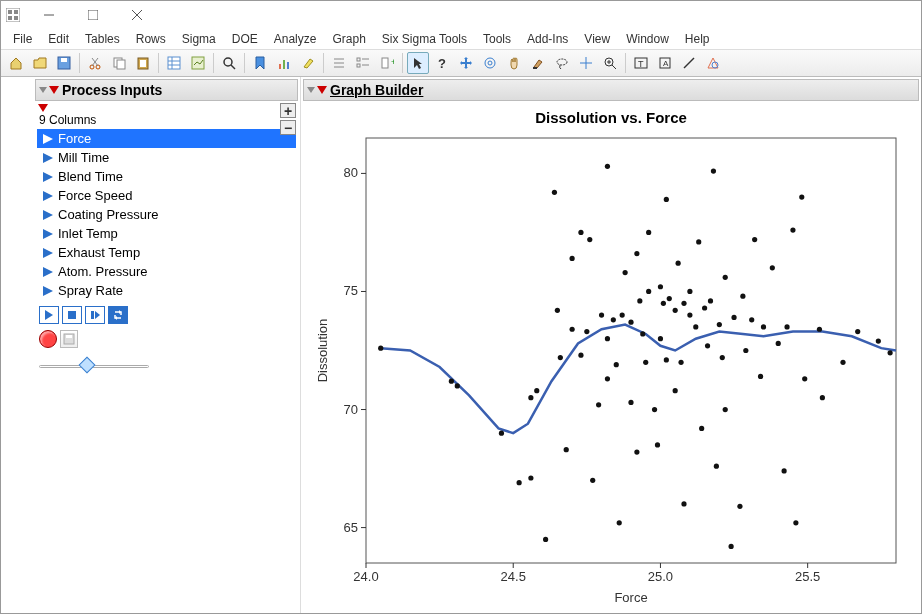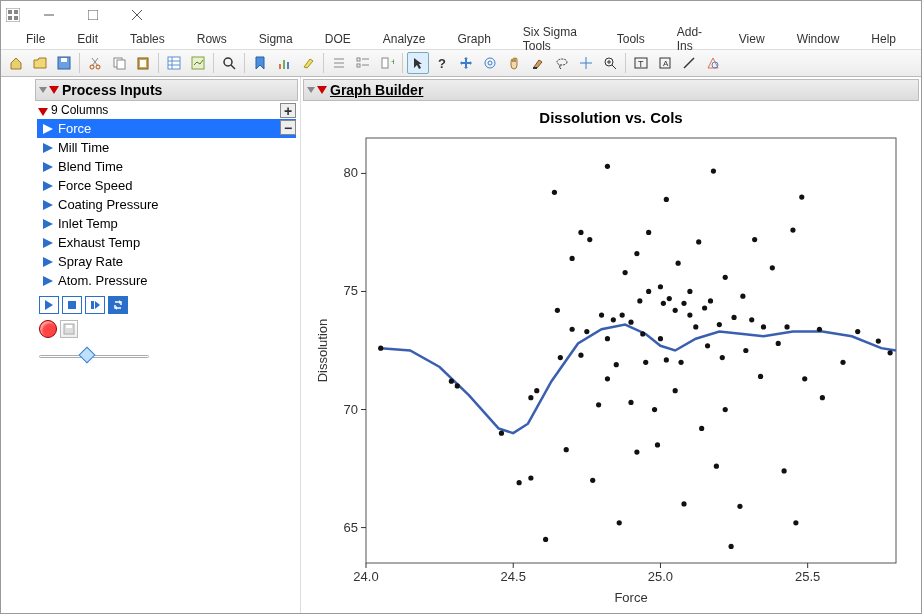--- a/index.html
+++ b/index.html
@@ -6,36 +6,36 @@
 body { width: 922px; height: 614px; background: #fff; overflow: hidden; font-size: 12px; border: 1px solid #999; }
 
 
 .titlebar { height: 28px; display: flex; align-items: center; padding: 0 4px; background: #fff; }
 .titlebar .app-icon { width: 16px; height: 16px; margin-right: 6px; display: flex; align-items: center; justify-content: center; }
 .titlebar .title-text { color: #888; font-size: 12px; flex: 1; }
 .winbtns { display: flex; gap: 0; }
 .winbtn { width: 44px; height: 26px; display: flex; align-items: center; justify-content: center; color: #666; }
 
 
-.menubar { height: 20px; display: flex; align-items: center; padding: 0 17px; gap: 16px; }
+.menubar { height: 20px; display: flex; align-items: center; padding: 0 4px; gap: 0; }
 .menubar .mitem { padding: 2px 8px; color: #333; font-size: 12px; }
 
 
 .toolbar { height: 28px; display: flex; align-items: center; padding: 2px 4px; gap: 2px; border-top: 1px solid #ddd; border-bottom: 1px solid #bbb; background: linear-gradient(#fafafa,#ececec); }
 .tbtn { width: 22px; height: 22px; display: flex; align-items: center; justify-content: center; border: 1px solid transparent; border-radius: 2px; }
 .tsep { width: 1px; height: 20px; background: #ccc; margin: 0 2px; }
 
 
 .content { display: flex; height: calc(614px - 28px - 20px - 28px); padding-left: 32px; }
 .sidebar { width: 297px; padding: 2px; border-right: 1px solid #ddd; }
 .panel-head { display: flex; align-items: center; background: linear-gradient(#eeeeee,#dcdcdc); border: 1px solid #bbb; padding: 2px 4px; font-weight: bold; font-size: 14px; }
 .disclose { width: 0; height: 0; border-left: 6px solid #888; border-top: 4px solid transparent; border-bottom: 4px solid transparent; margin-right: 4px; transform: rotate(90deg); }
 .redtri { width: 0; height: 0; border-left: 8px solid #c00; border-top: 5px solid transparent; border-bottom: 5px solid transparent; margin-right: 4px; transform: rotate(90deg); }
 .coltri { width: 0; height: 0; border-left: 10px solid #2a6fc9; border-top: 5px solid transparent; border-bottom: 5px solid transparent; margin-right: 5px; }
-.col-sub { display: flex; align-items: flex-end; padding: 2px 4px; position: relative; }
+.col-sub { display: flex; align-items: flex-start; padding: 2px 4px; position: relative; flex-direction: column; }
 .pm-btns { position: absolute; right: 2px; top: 2px; display: flex; flex-direction: column; gap: 2px; }
 .pm { width: 16px; height: 15px; border: 1px solid #888; background: #eee; display: flex; align-items: center; justify-content: center; font-weight: bold; color: #333; font-size: 14px; line-height: 1; }
 .col-list { border: 0px solid #bbb; margin: 0 2px; }
 .col-item { display: flex; align-items: center; padding: 2px 6px; font-size: 13px; }
 .col-item.selected { background: #1f74ff; color: #fff; }
 .smallbtns { display: flex; gap: 3px; padding: 6px 4px 4px; }
 .sq { width: 20px; height: 18px; border: 1px solid #2a6fc9; display: flex; align-items: center; justify-content: center; }
 .recrow { display:flex; gap:3px; padding: 2px 4px 6px;}
 .rec { width:18px; height:18px; border-radius:50%; border:1px solid #900; background:#f44; box-shadow: inset 2px 2px 2px rgba(255,255,255,.5);}
 .save-ic { width:18px;height:18px;border:1px solid #bbb;background:linear-gradient(#fff,#eee);display:flex;align-items:center;justify-content:center;}
@@ -318,25 +318,25 @@
         <div class="col-item">
           <span class="coltri"></span>
           <span>Inlet Temp</span>
         </div>
         <div class="col-item">
           <span class="coltri"></span>
           <span>Exhaust Temp</span>
         </div>
         <div class="col-item">
           <span class="coltri"></span>
+          <span>Atom. Pressure</span>
+        </div>
+        <div class="col-item">
+          <span class="coltri"></span>
           <span>Spray Rate</span>
-        </div>
-        <div class="col-item">
-          <span class="coltri"></span>
-          <span>Atom. Pressure</span>
         </div>
       </div>
     <div class="smallbtns">
       <div class="sq">
           <svg width="12" height="12">
             <path d="M2 1 L10 6 L2 11 Z" fill="#2a6fc9"></path>
           </svg>
         </div>
       <div class="sq">
           <svg width="12" height="12">
@@ -371,21 +371,21 @@
     </div>
   </div>
 
   <div class="graphpane">
     <div class="graph-head">
       <span class="disclose"></span>
       <span class="redtri"></span>
       <span>Graph Builder</span>
     </div>
     <div class="chart-wrap">
-      <div class="chart-title">Dissolution vs. Cols</div>
+      <div class="chart-title">Dissolution vs. Force</div>
       <svg id="chart" class="chart-svg" width="600" height="480">
           <rect x="55" y="10" width="530" height="425" fill="#fff" stroke="#555" stroke-width="1"></rect>
           <line x1="50" y1="399.5833333333333" x2="55" y2="399.5833333333333" stroke="#333"></line>
           <text x="47" y="403.5833333333333" text-anchor="end" font-size="13" fill="#333">65</text>
           <line x1="50" y1="281.52777777777777" x2="55" y2="281.52777777777777" stroke="#333"></line>
           <text x="47" y="285.52777777777777" text-anchor="end" font-size="13" fill="#333">70</text>
           <line x1="50" y1="163.47222222222223" x2="55" y2="163.47222222222223" stroke="#333"></line>
           <text x="47" y="167.47222222222223" text-anchor="end" font-size="13" fill="#333">75</text>
           <line x1="50" y1="45.416666666666686" x2="55" y2="45.416666666666686" stroke="#333"></line>
           <text x="47" y="49.416666666666686" text-anchor="end" font-size="13" fill="#333">80</text>

